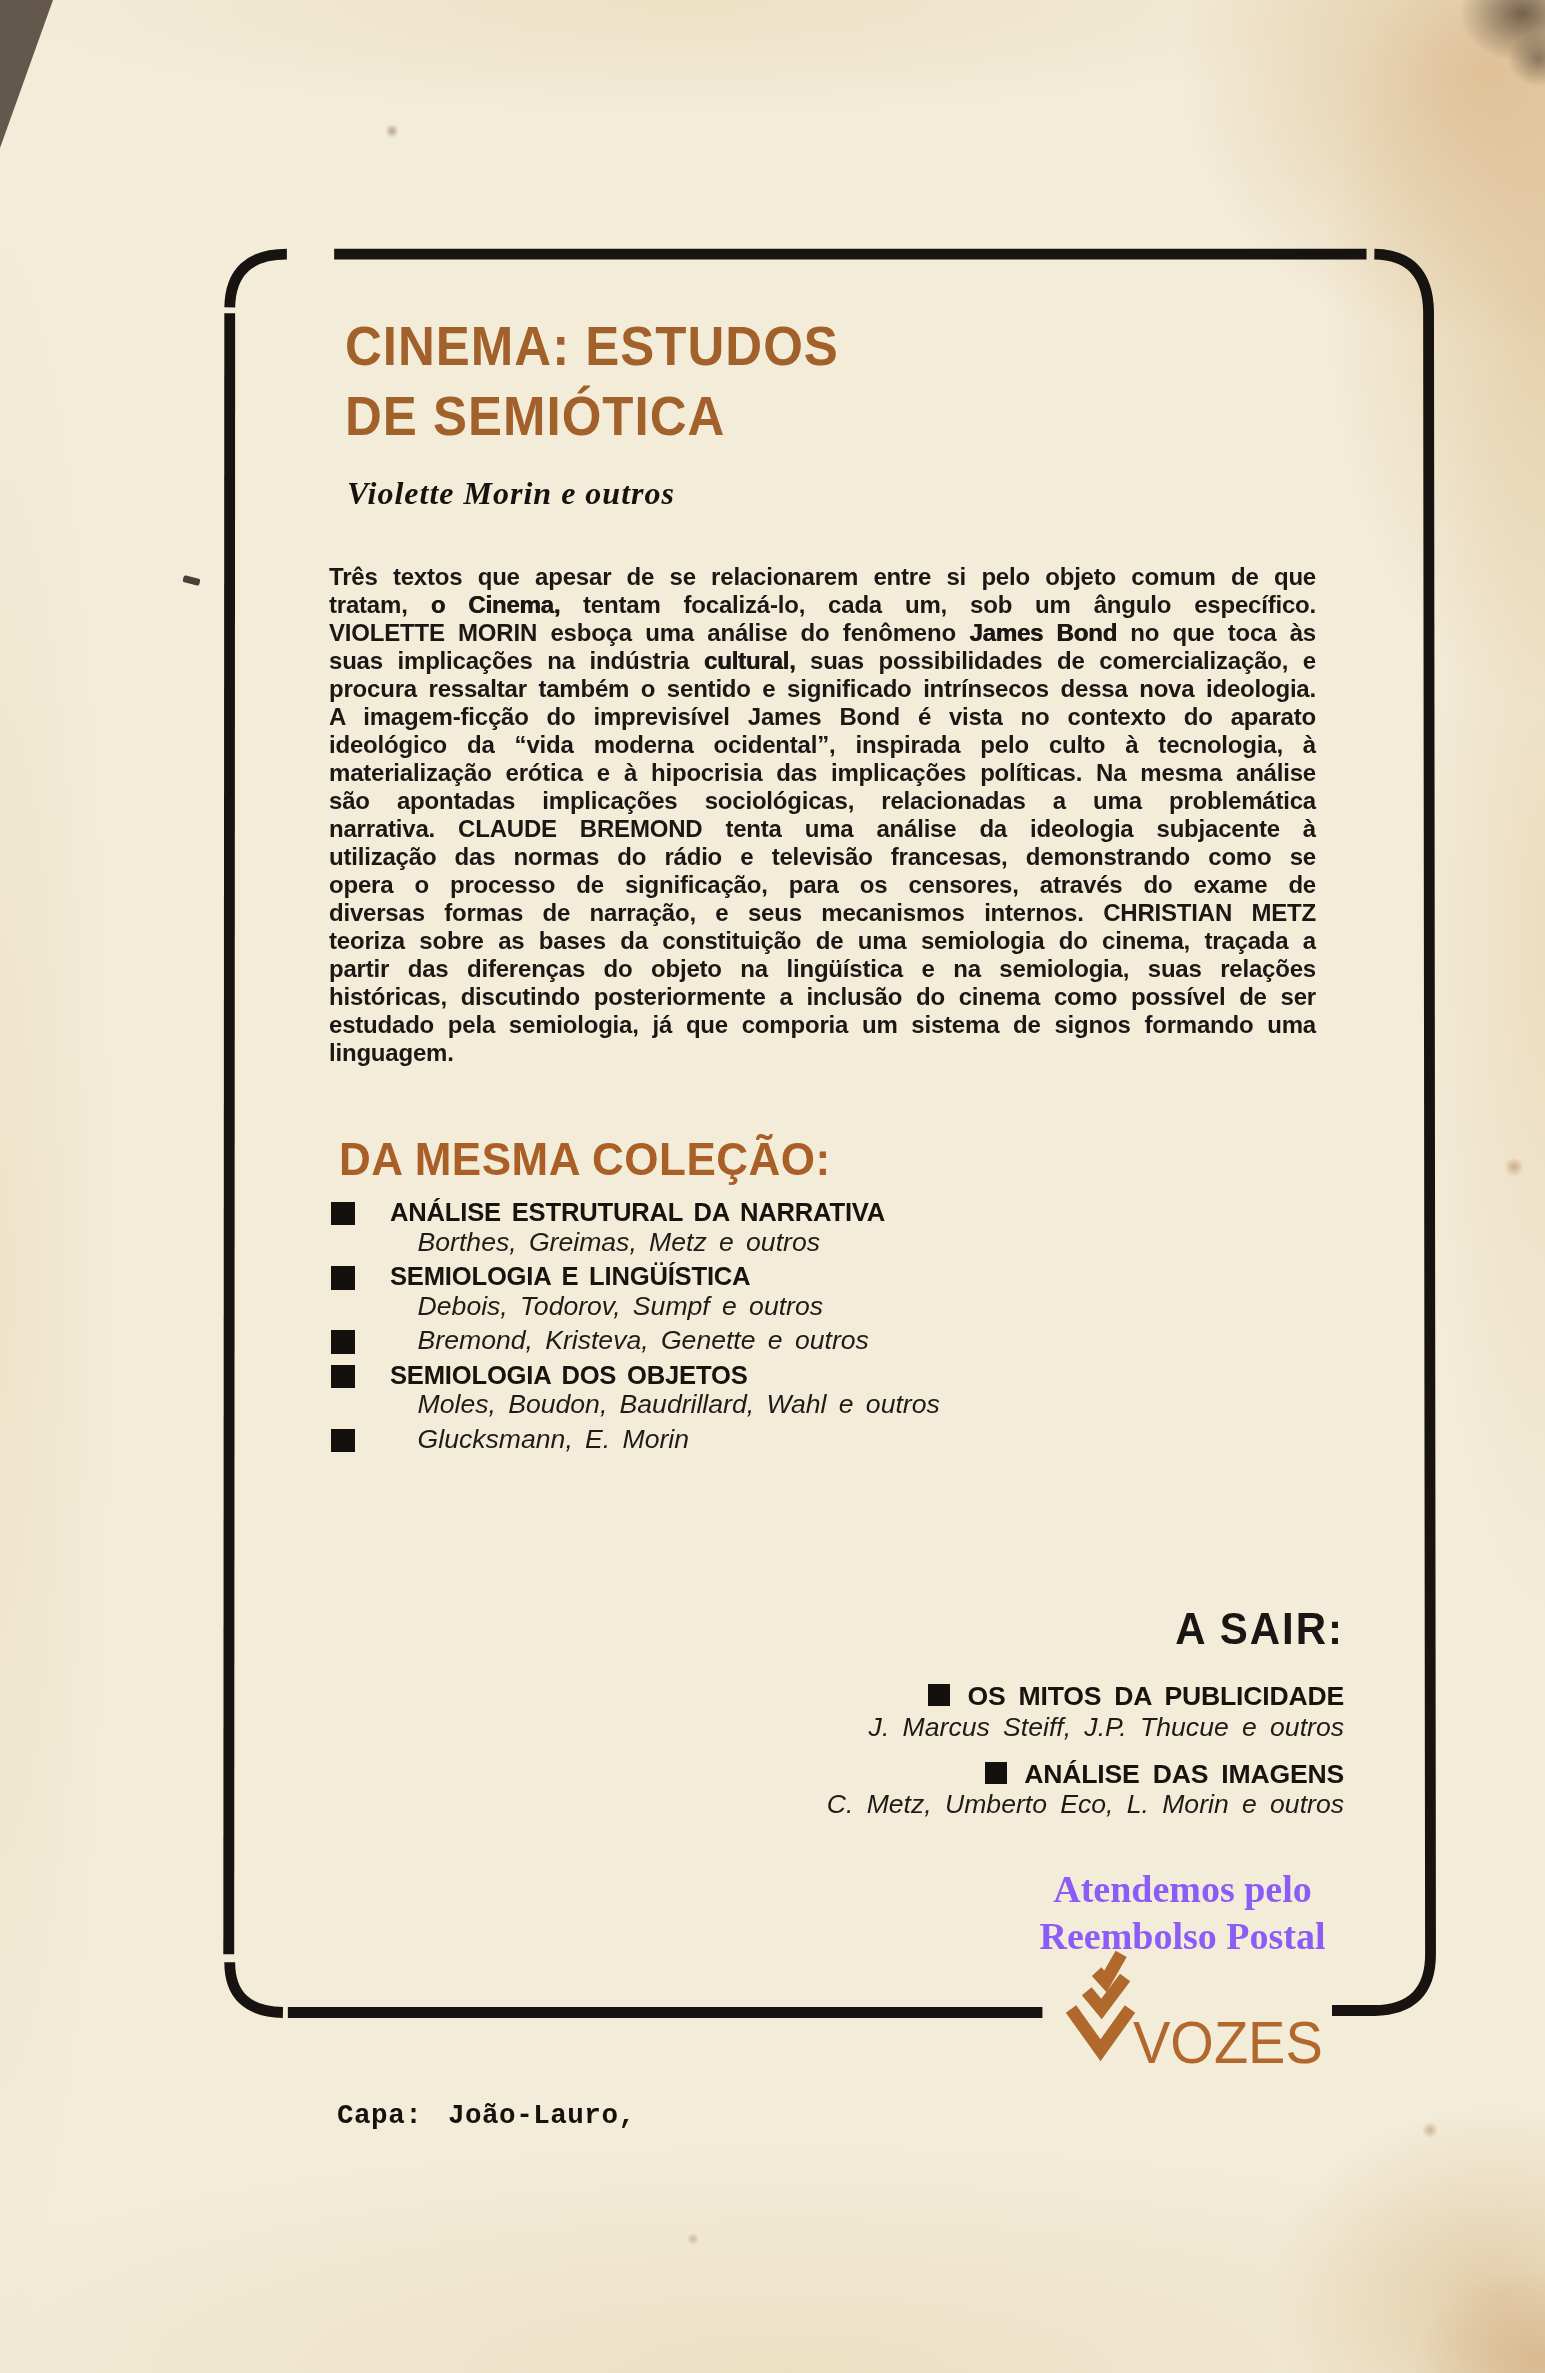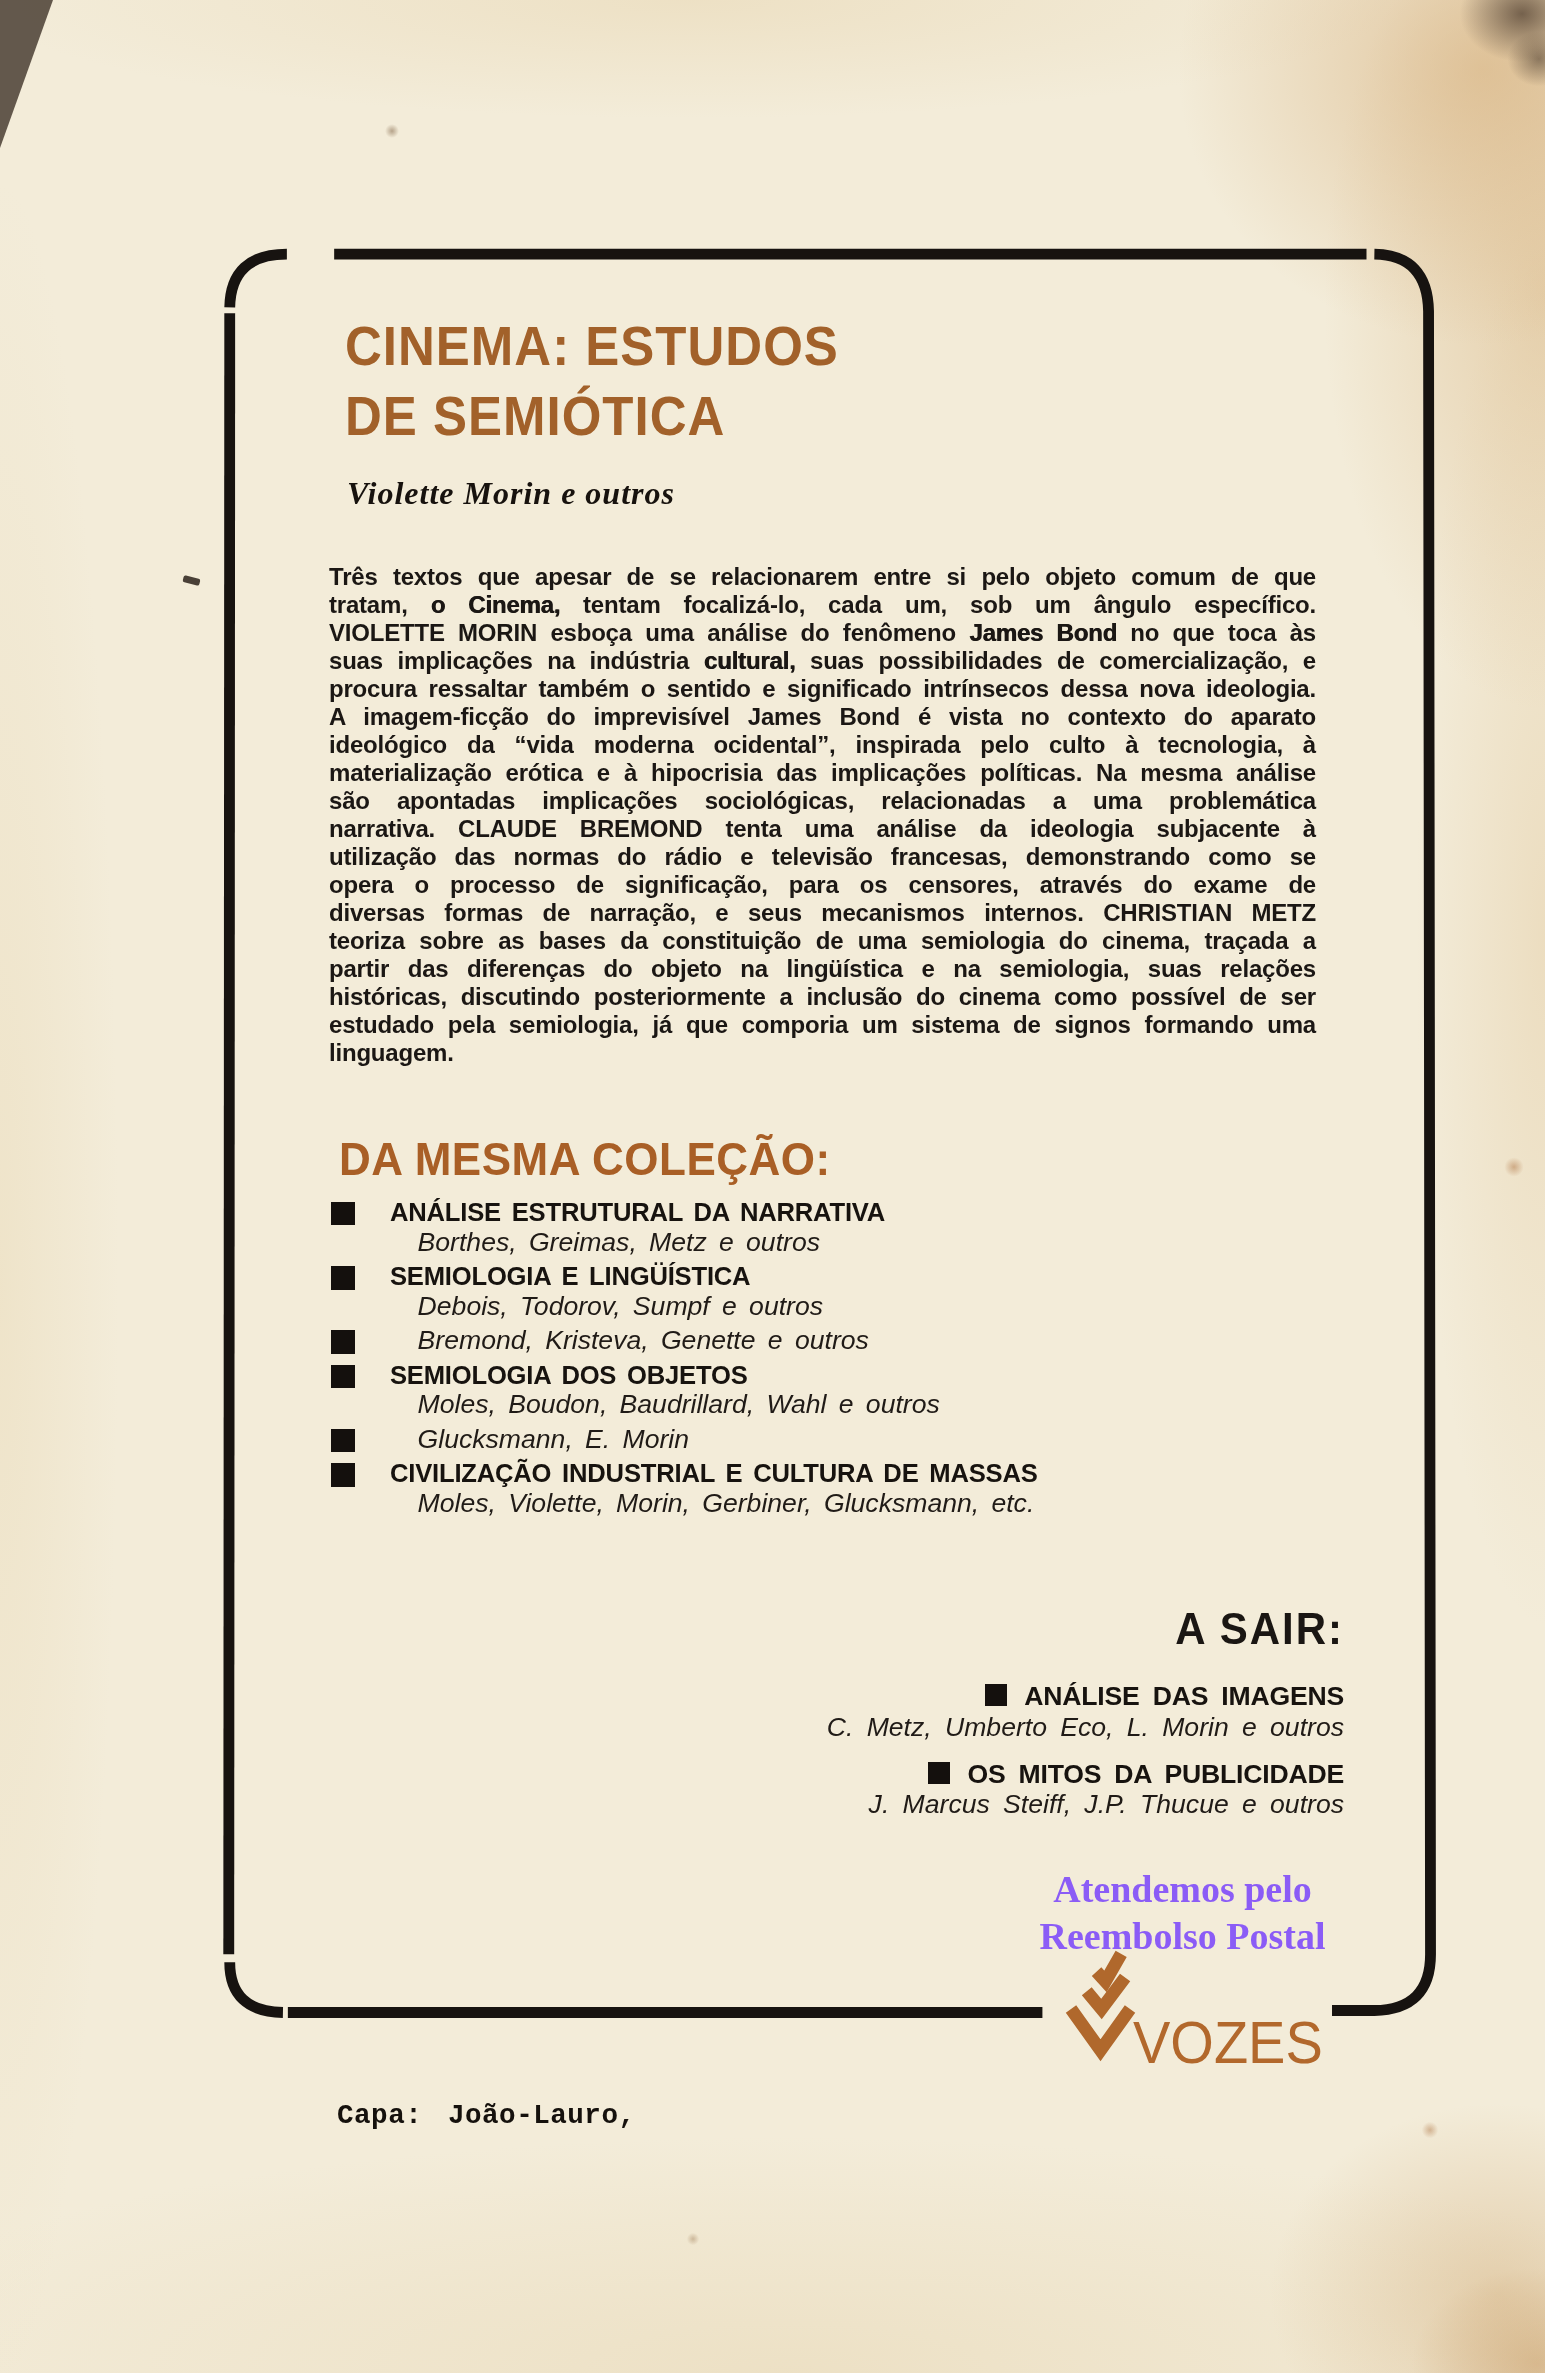--- a/index.html
+++ b/index.html
@@ -156,36 +156,31 @@
     </div>
     <div class="coll-item">
       <span class="sq"></span>
       <div class="tt"><span>SEMIOLOGIA DOS OBJETOS</span></div>
       <div class="au">Moles, Boudon, Baudrillard, Wahl e outros</div>
     </div>
     <div class="coll-item">
       <span class="sq"></span>
       <div class="au">Glucksmann, E. Morin</div>
     </div>
-    <div class="coll-item">
-      <span class="sq"></span>
-      <div class="tt"><span>CIVILIZAÇÃO INDUSTRIAL E CULTURA DE MASSAS</span></div>
-      <div class="au">Moles, Violette, Morin, Gerbiner, Glucksmann, etc.</div>
-    </div>
   </div>
 
 <div class="sair-heading">A SAIR:</div>
 <div class="sair-list" id="sair-list">
     <div class="sair-item">
+      <div class="tt"><span class="sq"></span><span>OS MITOS DA PUBLICIDADE</span></div>
+      <div class="au">J. Marcus Steiff, J.P. Thucue e outros</div>
+    </div>
+    <div class="sair-item">
       <div class="tt"><span class="sq"></span><span>ANÁLISE DAS IMAGENS</span></div>
       <div class="au">C. Metz, Umberto Eco, L. Morin e outros</div>
-    </div>
-    <div class="sair-item">
-      <div class="tt"><span class="sq"></span><span>OS MITOS DA PUBLICIDADE</span></div>
-      <div class="au">J. Marcus Steiff, J.P. Thucue e outros</div>
     </div>
   </div>
 
 <div class="service-note">Atendemos pelo
 Reembolso Postal</div>
 
 <svg class="logo" width="79" height="120" viewBox="0 0 80 122">
   <g fill="none" stroke="#b0682c" stroke-width="13" stroke-linejoin="miter" stroke-miterlimit="6">
     <polyline points="9,62 39,104 69,62"></polyline>
     <polyline points="25,44 40,62 64,30"></polyline>

